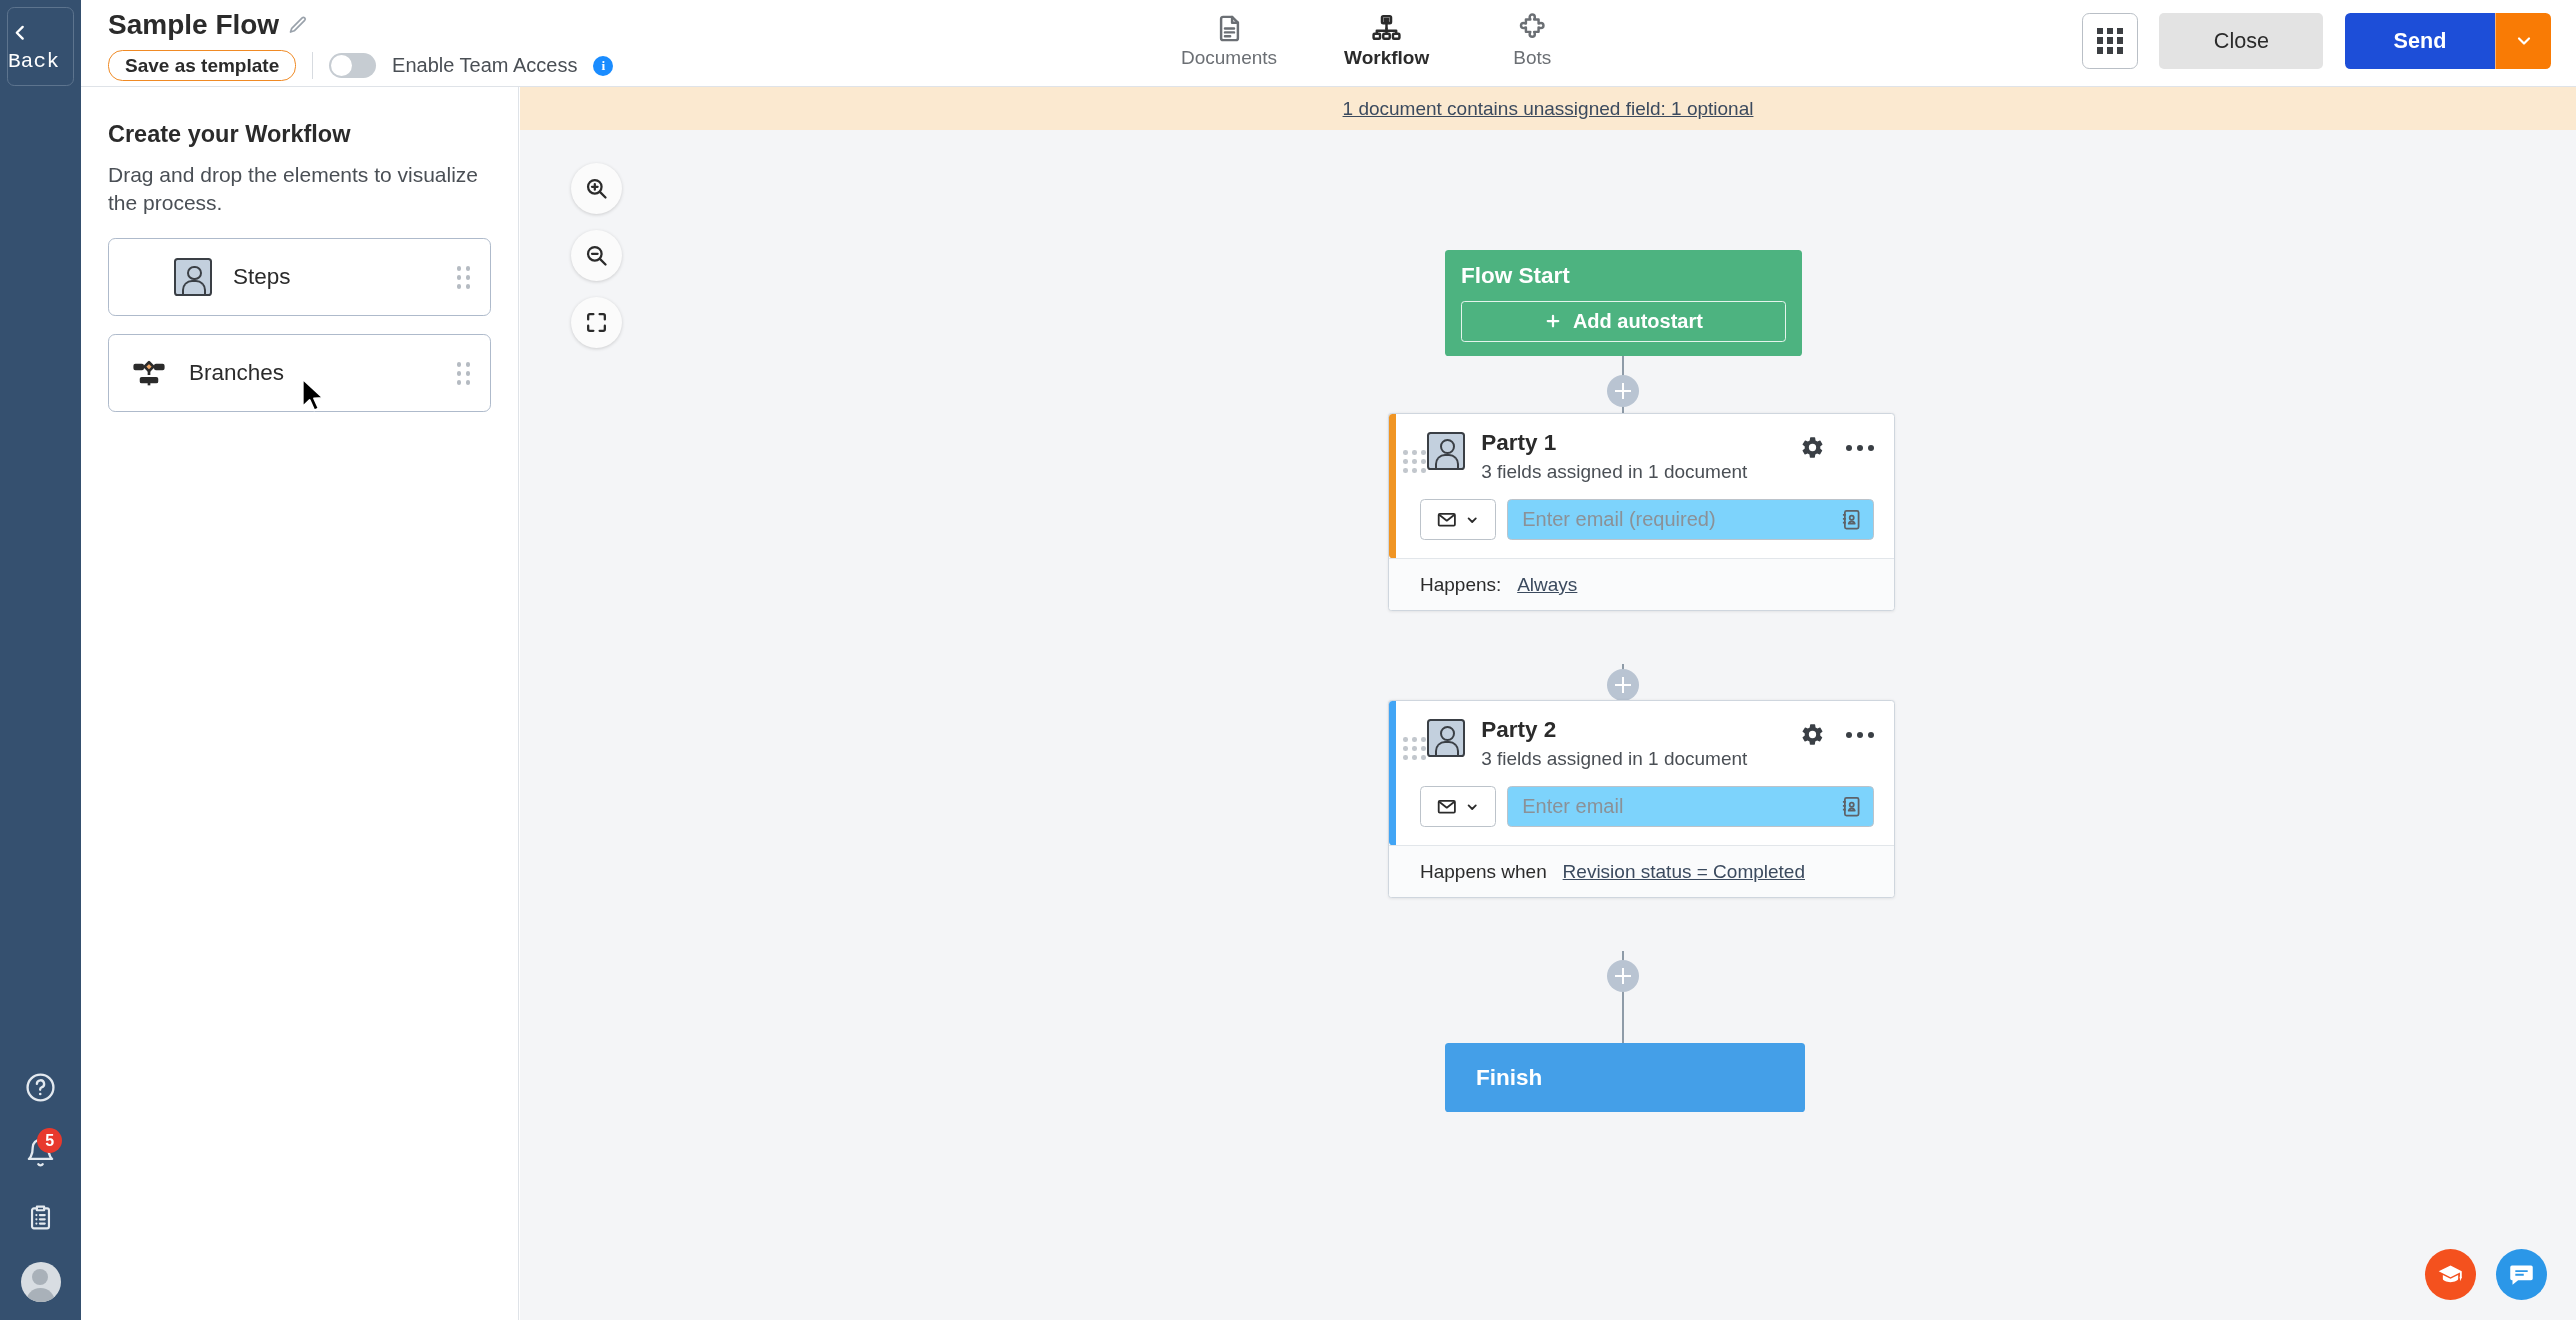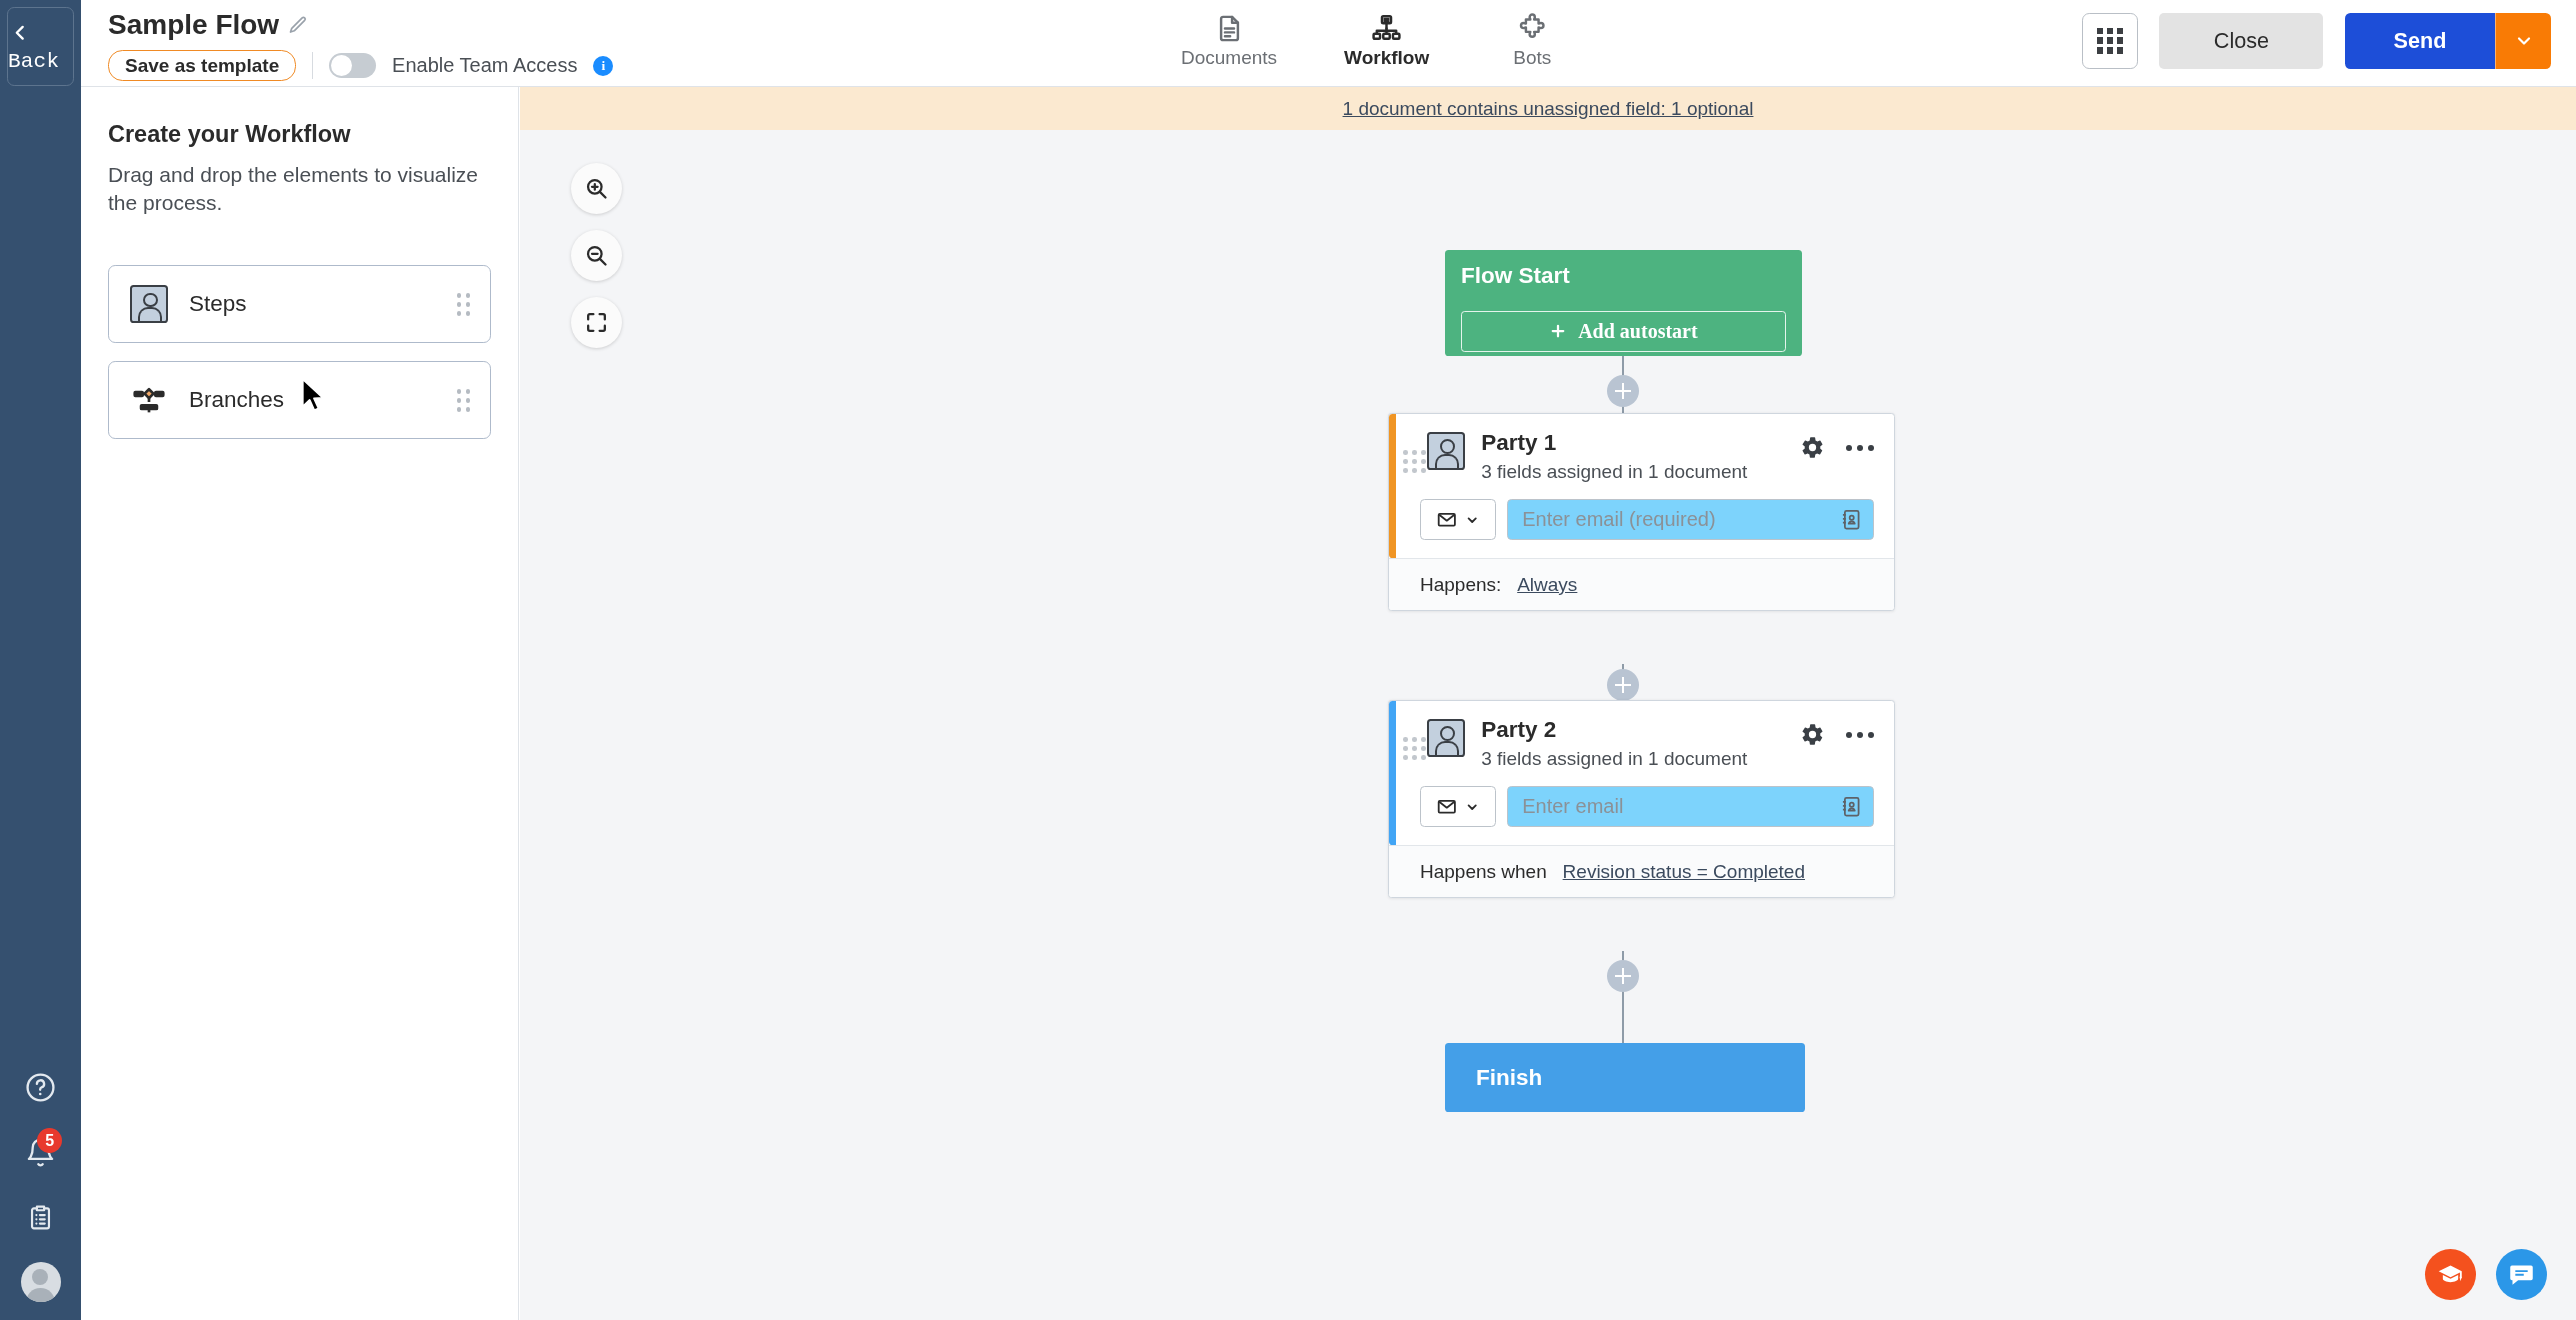--- a/index.html
+++ b/index.html
@@ -104,21 +104,21 @@
   .panel {
     position:absolute; left:81px; top:87px; width:438px; height:1233px;
     background:#fff; border-right:0.9px solid #dfe3e8;
   }
   .panel-title { margin: 34px 0 0 27px; font-size:23.5px; font-weight:bold; color:#2b2b2b; }
   .panel-sub { margin: 12.6px 27px 0 27px; font-size:21px; color:#4a4f55; line-height:1.35; }
   .drag-card {
     margin: 0 27px; height: 78px; border:0.9px solid #aebacb; border-radius:7.2px;
     display:flex; align-items:center; cursor:grab; background:#fff;
   }
-  .drag-card.first { margin-top: 48px; }
+  .drag-card.first { margin-top: 21px; padding-left: 44px; }
   .drag-card.second { margin-top: 18px; }
   .dc-icon { margin-left: 20px; width:40px; height:40px; display:flex; align-items:center; justify-content:center; }
   .dc-label { margin-left: 20px; font-size:22.5px; color:#2b2b2b; }
   .dots6 {
     margin-left:auto; margin-right: 20px;
     display:grid; grid-template-columns: repeat(2, 4.5px); grid-template-rows: repeat(3, 4.5px);
     gap: 4.5px;
   }
   .dots6 i { width:4.5px; height:4.5px; border-radius:50%; background:#b5bbc2; display:block; }
   .dots9 {
@@ -154,24 +154,24 @@
   }
 
   .flow { position:absolute; left: 0; top: 43px; width: 2056px; }
 
   .flow-start {
     position:absolute; left:925px; top:120px; width: 357px; height: 106px;
     background:#4db380; border-radius: 3.6px; padding: 12.6px 16px;
   }
   .fs-title { color:#fff; font-size:22.5px; font-weight:bold; }
   .autostart-btn {
-    margin-top: 22px; width: 100%; height: 41px; border:0.9px solid rgba(255,255,255,.85);
+    margin-top: 12px; width: 100%; height: 41px; border:0.9px solid rgba(255,255,255,.85);
     border-radius:3.6px; background:transparent; color:#fff; font-size:20px; font-weight:bold;
     display:flex; align-items:center; justify-content:center; gap:10.8px; cursor:pointer;
-    font-family:Liberation Serif, serif;
+    font-family:Liberation Sans, sans-serif;
   }
 
   .connector { position:absolute; left:1102px; width: 1.8px; background:#8e9ba8; }
   .plus-node {
     position:absolute; width:32px; height:32px; border-radius:50%;
     background:#b9c4d2; display:flex; align-items:center; justify-content:center;
     cursor:pointer; left: 1087px;
   }
   .plus-node::before { content:""; position:absolute; width:16px; height:2.7px; background:#fff; }
   .plus-node::after  { content:""; position:absolute; width:2.7px;  height:16px; background:#fff; }

